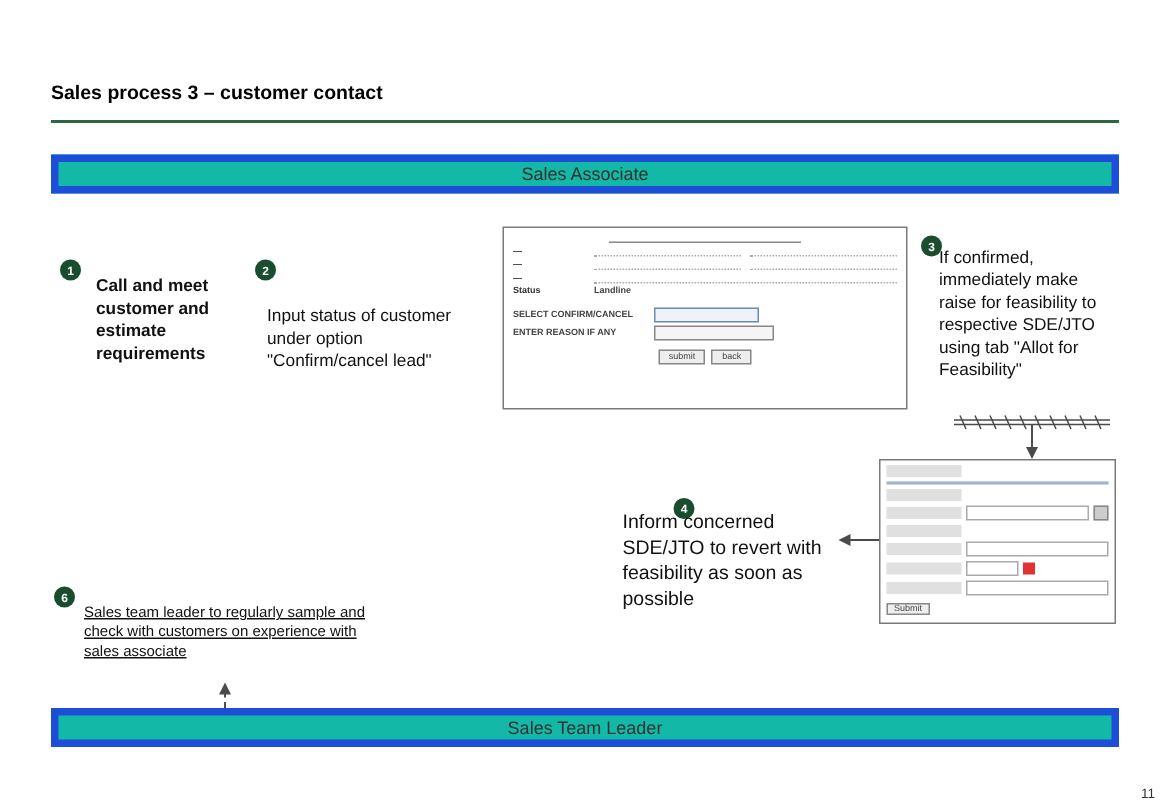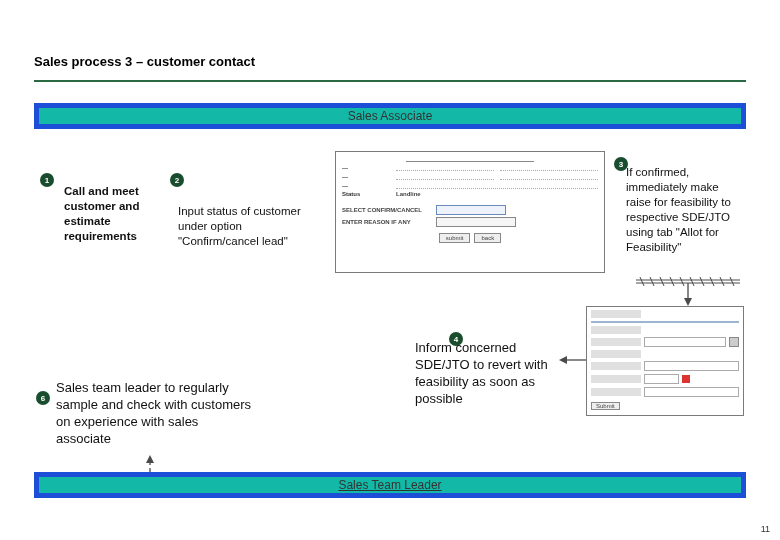--- a/index.html
+++ b/index.html
@@ -31,21 +31,21 @@
     position: absolute;
     background: #14b8a6;
     border: 5px solid #1d4ed8;
     font-size: 12px;
     color: #333;
     display: flex;
     align-items: center;
     justify-content: center;
   }
   .role-top { top: 103px; left: 34px; width: 712px; height: 26px; }
-  .role-bottom { top: 472px; left: 34px; width: 712px; height: 26px; text-decoration: underline; }
+  .role-bottom { top: 472px; left: 34px; width: 712px; height: 26px; }
 
   .step-box {
     position: absolute;
     font-size: 11.5px;
     text-align: left;
     color: #111;
     line-height: 1.3;
   }
   .badge {
     position: absolute;
@@ -66,21 +66,21 @@
 
   .s2 { top: 182px; left: 178px; width: 145px; margin-top: 22px; }
   .b2 { top: 173px; left: 170px; }
 
   .s3 { top: 165px; left: 626px; width: 120px; }
   .b3 { top: 157px; left: 614px; }
 
   .s4 { top: 340px; left: 415px; width: 145px; font-size: 13px; }
   .b4 { top: 332px; left: 449px; }
 
-  .s6 { top: 380px; left: 56px; width: 200px; font-size: 13px; }
+  .s6 { top: 402px; left: 56px; width: 200px; font-size: 10px; text-decoration: underline; }
   .b6 { top: 391px; left: 36px; }
 
   
   .form-box {
     position: absolute;
     border: 1px solid #7a7a7a;
     background: #fff;
   }
   .f1 { top: 151px; left: 335px; width: 270px; height: 122px; }
   .f2 { top: 306px; left: 586px; width: 158px; height: 110px; }

